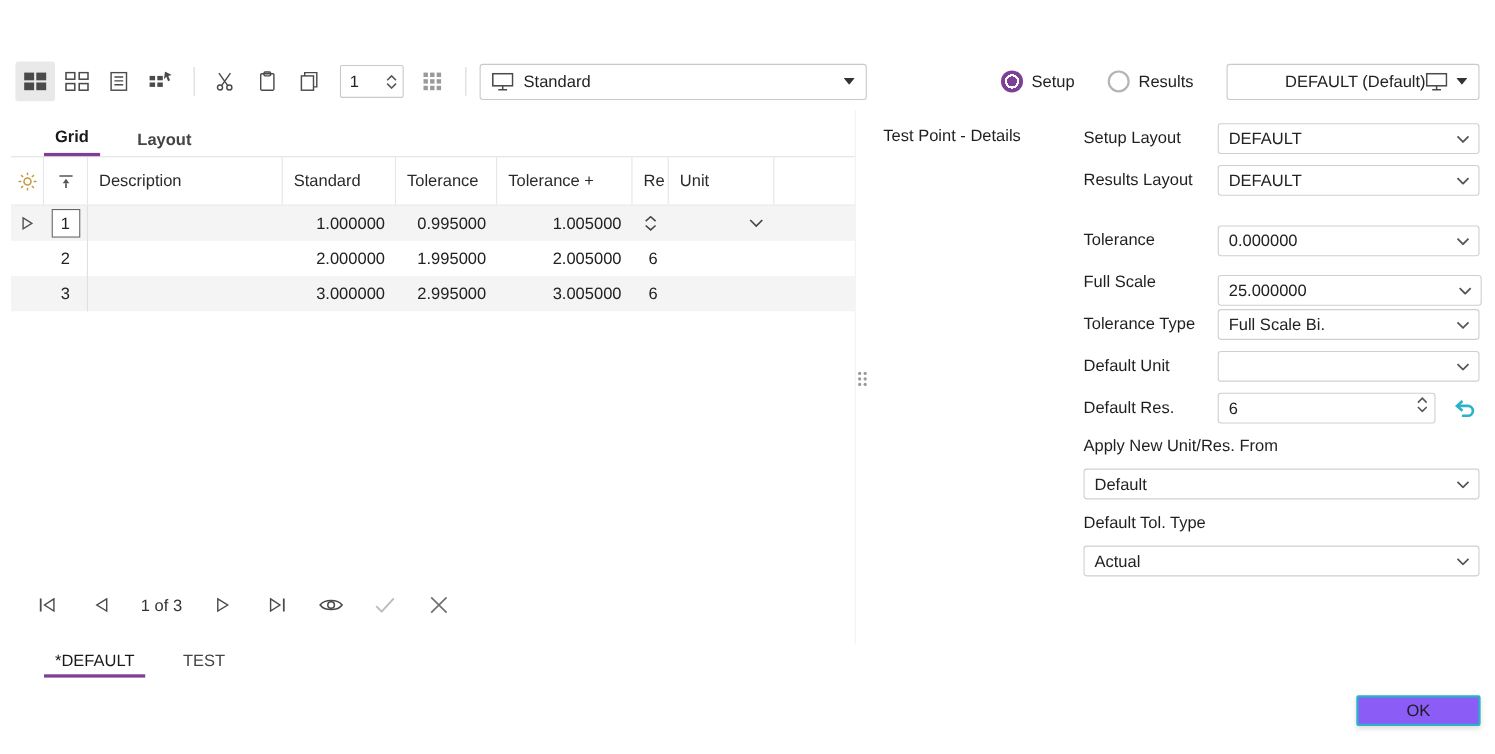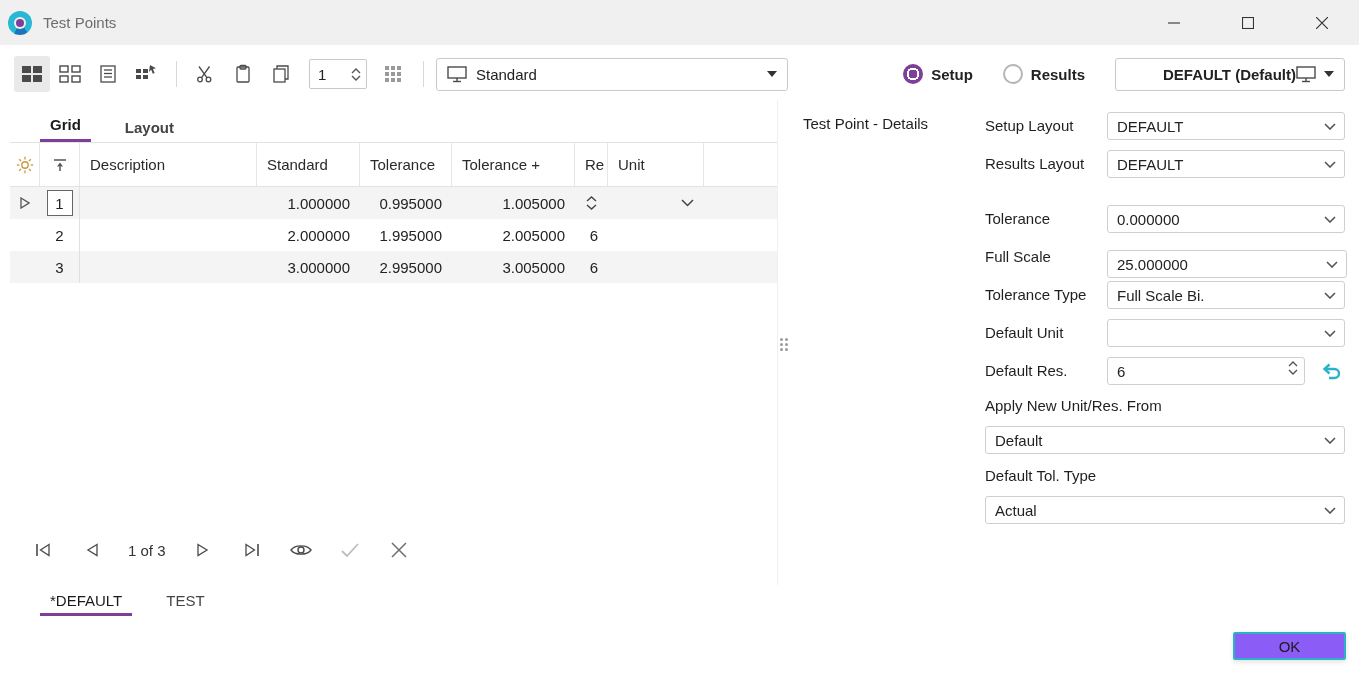--- a/index.html
+++ b/index.html
@@ -20,21 +20,21 @@
   .toolbar { position:absolute; left:0; top:45px; width:1359px; height:58px; background:#fff; display:flex; align-items:center; padding:0 14px; }
   .tool { width:36px; height:36px; display:flex; align-items:center; justify-content:center; border-radius:3px; margin-right:2px; }
   .tool.active { background:#e9e9e9; }
   .sep { width:1px; height:26px; background:#d8d8d8; margin:0 10px; flex:0 0 auto; }
   .spinbox { width:58px; height:30px; border:1px solid #c9c9c9; border-radius:2px; display:flex; align-items:center; margin:0 8px; background:#fff; }
   .spinbox .val { flex:1; padding-left:8px; }
   .spin-arrows { width:18px; display:flex; flex-direction:column; align-items:center; gap:1px; padding-right:3px; }
   .dropbtn { height:33px; border:1px solid #c9c9c9; border-radius:3px; background:#fff; display:flex; align-items:center; padding:0 10px; }
   .std-drop { width:352px; margin-left:2px; }
   .std-drop .lbl { margin-left:9px; flex:1; }
-  .right-group { margin-left:auto; display:flex; align-items:center;font-weight:bold; }
+  .right-group { margin-left:auto; display:flex; align-items:center; }
   .radio-item { display:flex; align-items:center; margin-right:30px; }
   .radio { width:20px; height:20px; border-radius:50%; flex:0 0 auto; margin-right:8px; }
   .radio.on { background:radial-gradient(circle, #7d3f98 0 4.5px, #fff 4.5px 6.5px, #7d3f98 6.5px 10px); }
   .radio.off { border:2px solid #b5b5b5; }
   .profile-drop { width:230px; }
   .profile-drop .lbl { flex:1;text-align:right; }
   .profile-drop .mon { margin-right:8px; }
 
   
   .grid-panel { position:absolute; left:10px; top:100px; width:768px; height:485px; background:#fff; border-right:1px solid #f0f0f0; }
@@ -90,41 +90,20 @@
   .undo-btn { position:absolute; left:1320px; top:360px; width:24px; height:22px; display:flex; align-items:center; justify-content:center; }
 
   
   .ok-btn { position:absolute; left:1233px; top:632px; width:113px; height:28px; background:#8b5cf6; border:2px solid #2ab3c8; border-radius:2px; display:flex; align-items:center; justify-content:center; color:#1c1c1c; box-shadow:0 2px 5px rgba(0,0,0,0.12); }
 </style>
 </head>
 <body>
 
 <div class="window">
 
-  <div class="titlebar">
-    <div class="app-logo"></div>
-    <div class="title-text">Test Points</div>
-    <div class="win-controls">
-      <div class="win-btn">
-        <svg width="12" height="12">
-            <line x1="0" y1="6" x2="12" y2="6" stroke="#333" stroke-width="1.1"></line>
-          </svg>
-      </div>
-      <div class="win-btn">
-        <svg width="12" height="12">
-            <rect x="0.5" y="0.5" width="11" height="11" fill="none" stroke="#333" stroke-width="1.1"></rect>
-          </svg>
-      </div>
-      <div class="win-btn">
-        <svg width="12" height="12">
-            <path d="M0 0 L12 12 M12 0 L0 12" stroke="#333" stroke-width="1.2"></path>
-          </svg>
-      </div>
-    </div>
-  </div>
 
   <div class="toolbar">
     <div class="tool active">
       <svg width="22" height="18" viewBox="0 0 22 18">
           <g fill="#4a4a4a">
             <rect x="1" y="1" width="9" height="7"></rect>
             <rect x="12" y="1" width="9" height="7"></rect>
             <rect x="1" y="10" width="9" height="7"></rect>
             <rect x="12" y="10" width="9" height="7"></rect>
           </g>

